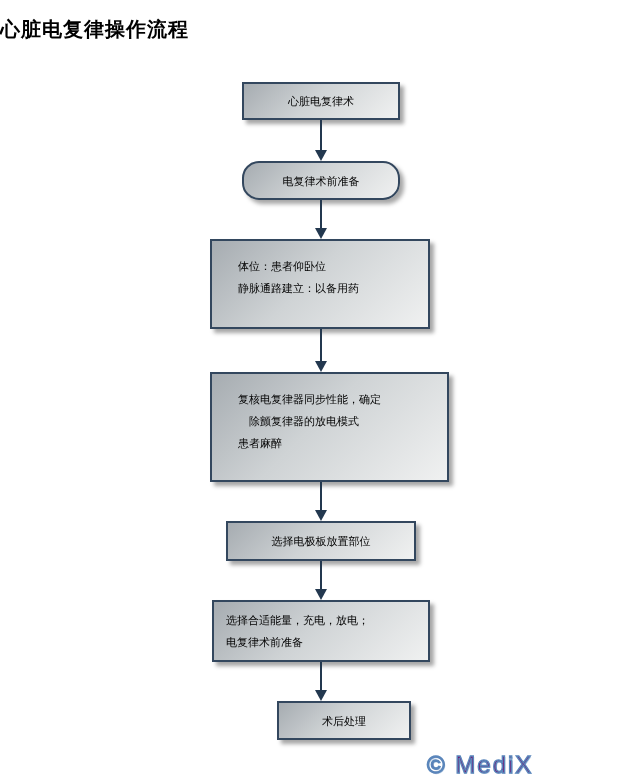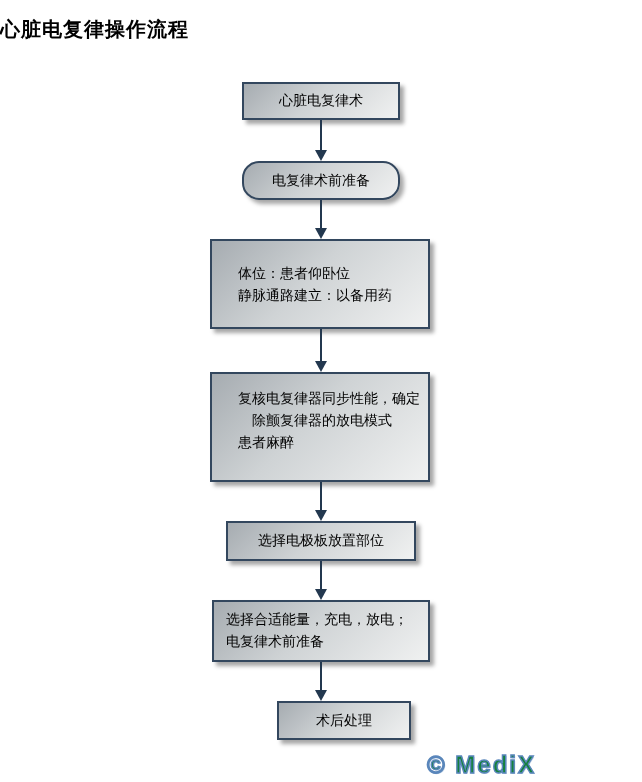--- a/index.html
+++ b/index.html
@@ -24,39 +24,39 @@
     font-size: 20px;
     font-weight: bold;
     letter-spacing: 1px;
     color: #000000;
   }
   .flow-node {
     position: absolute;
     border: 2px solid #33475e;
     background: linear-gradient(135deg, #a6acb1 0%, #cfd3d5 45%, #f0f1f1 100%);
     box-shadow: 4px 4px 4px rgba(0,0,0,0.35);
-    font-size: 14px;
+    font-size: 11px;
     line-height: 22px;
     color: #000000;
   }
   .flow-node.center {
     display: flex;
     align-items: center;
     justify-content: center;
     text-align: center;
   }
   .flow-node.left {
     text-align: left;
   }
   .node-line { white-space: pre; }
   
   #node-1 { left: 242px; top:  82px; width: 158px; height: 38px; }
   #node-2 { left: 242px; top: 161px; width: 158px; height: 39px; border-radius: 17px; }
-  #node-3 { left: 210px; top: 239px; width: 220px; height: 90px;  padding: 22px 6px 0 26px; }
-  #node-4 { left: 210px; top: 372px; width: 220px; height: 110px; padding: 14px 6px 0 26px; font-family: Liberation Mono, monospace; }
+  #node-3 { left: 210px; top: 239px; width: 220px; height: 90px;  padding: 14px 6px 0 26px; }
+  #node-4 { left: 210px; top: 372px; width: 239px; height: 110px; padding: 14px 6px 0 26px; }
   #node-5 { left: 226px; top: 521px; width: 190px; height: 40px; }
   #node-6 { left: 212px; top: 600px; width: 218px; height: 62px;  padding: 7px 6px 0 12px; }
   #node-7 { left: 253px; top: 701px; width: 134px; height: 39px; margin-left: 24px; }
   
   .flow-arrow {
     position: absolute;
     left: 314px;
     width: 13px;
     display: flex;
     flex-direction: column;
@@ -79,23 +79,23 @@
   #arrow-3 { top: 329px; height: 43px; }
   #arrow-4 { top: 482px; height: 39px; }
   #arrow-5 { top: 561px; height: 39px; }
   #arrow-6 { top: 662px; height: 39px; }
   .watermark {
     position: absolute;
     left: 427px;
     top: 751px;
     font-family: "Liberation Sans", "DejaVu Sans", sans-serif;
     font-size: 24px;
-    font-weight: bold;
+    font-weight: normal;
     letter-spacing: 2px;
-    color: #15803d;
+    color: #701a75;
     -webkit-text-stroke: 1.4px #5a86bb;
     text-shadow: 1px 1px 0 rgba(90,134,187,0.35);
   }
 </style>
 </head>
 <body>
 
 <div class="canvas">
 
   <div class="page-title">心脏电复律操作流程</div>

